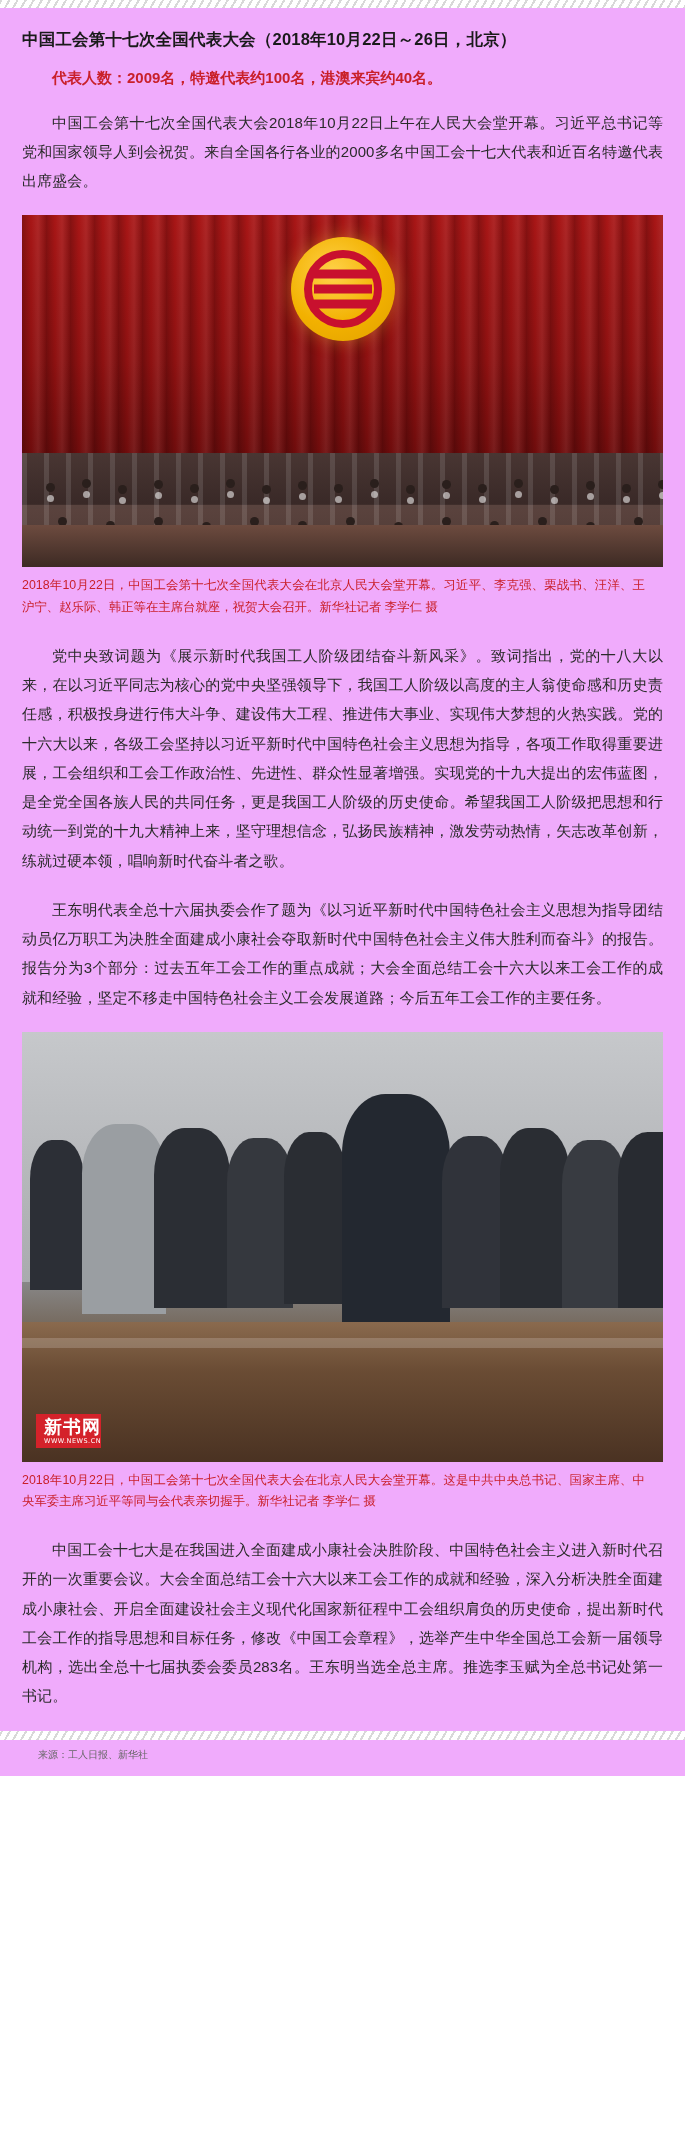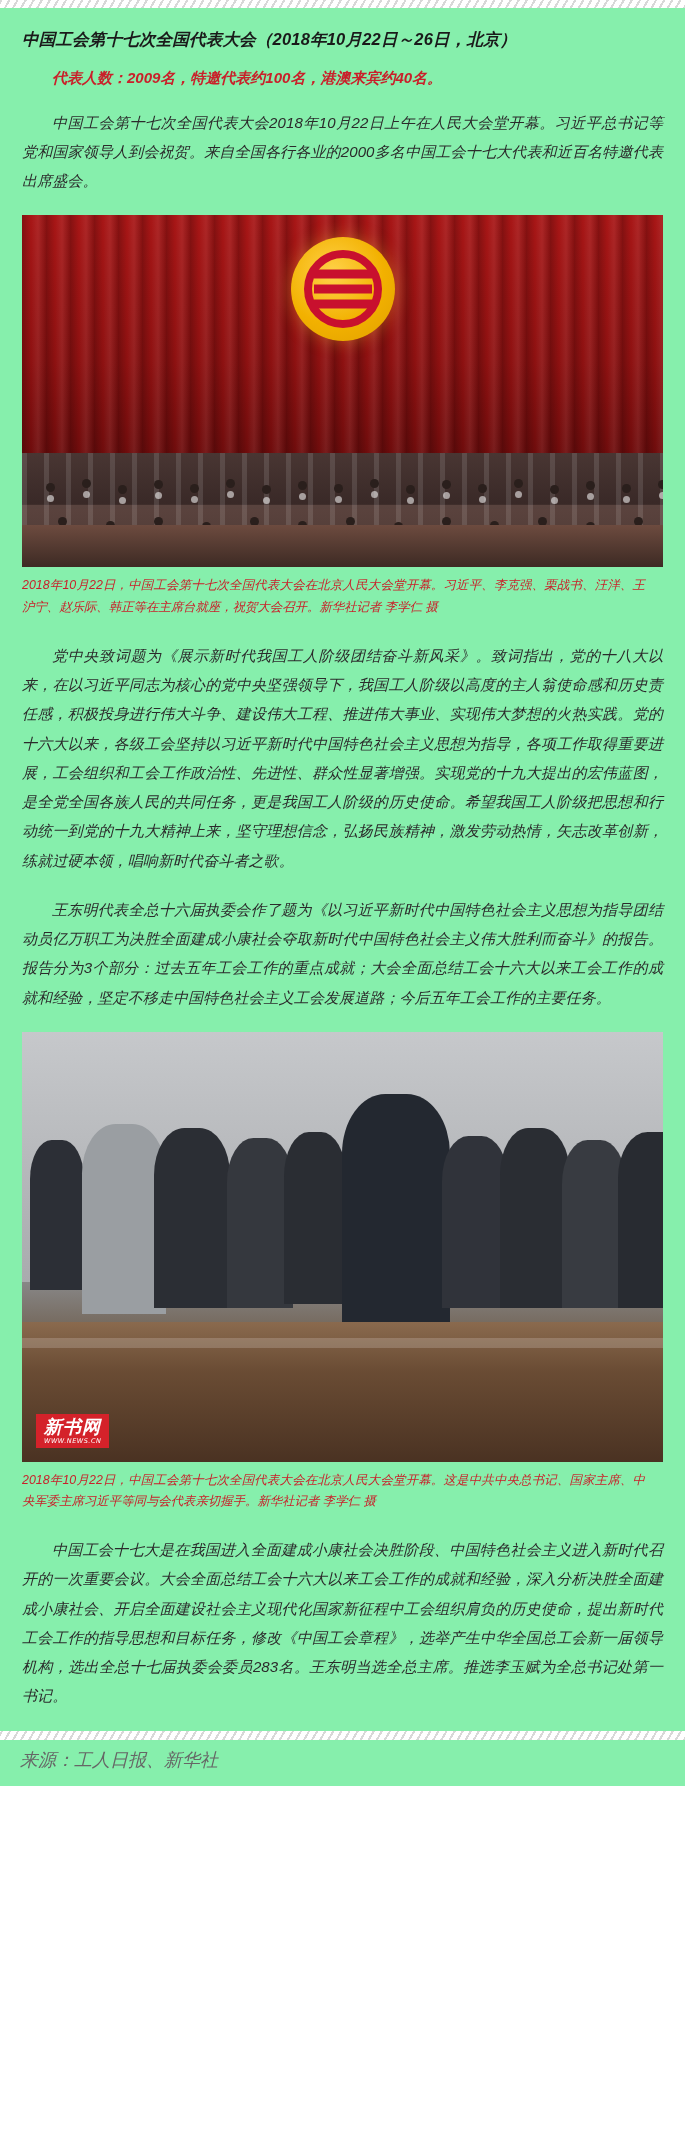--- a/index.html
+++ b/index.html
@@ -9,23 +9,22 @@
   }
   body {
     width: 685px;
     font-family: "Liberation Sans", "DejaVu Sans", sans-serif;
     color: #222;
   }
   .page {
     width: 685px;
     box-sizing: border-box;
     padding: 0;
-    background: #86efac;
+    background: #f0abfc;
     position: relative;
-    font-style: italic;
   }
   .top-rule {
     height: 8px;
     width: 100%;
     background: repeating-linear-gradient(
       -60deg,
       #d8d8d8 0px,
       #d8d8d8 2px,
       #ffffff 2px,
       #ffffff 7px
@@ -189,21 +188,21 @@
     left: 0; right: 0; top: 16px;
     height: 10px;
     background: rgba(255,255,255,0.18);
   }
   .p2-logo {
     position: absolute;
     left: 14px;
     bottom: 14px;
     background: #d4222a;
     color: #fff;
-    padding: 4px 8px 3px 8px;
+    padding: 4px 0 3px 8px;
     font-size: 18px;
     font-weight: bold;
     line-height: 1.05;
     letter-spacing: 1px;
     font-family: "DejaVu Sans", "Liberation Sans", sans-serif;
   }
   .p2-logo small {
     display: block;
     font-size: 6.5px;
     letter-spacing: 0.5px;
@@ -216,23 +215,23 @@
     background: repeating-linear-gradient(
       -60deg,
       #d8d8d8 0px,
       #d8d8d8 2px,
       #ffffff 2px,
       #ffffff 7px
     );
     margin-top: 18px;
   }
   .source {
-    font-size: 18px;
+    font-size: 10px;
     color: #666;
-    padding: 8px 22px 14px 20px;
+    padding: 8px 22px 14px 38px;
   }
 </style>
 </head>
 <body>
 
 <div class="page">
 
   <div class="top-rule"></div>
 
   <div class="content">

